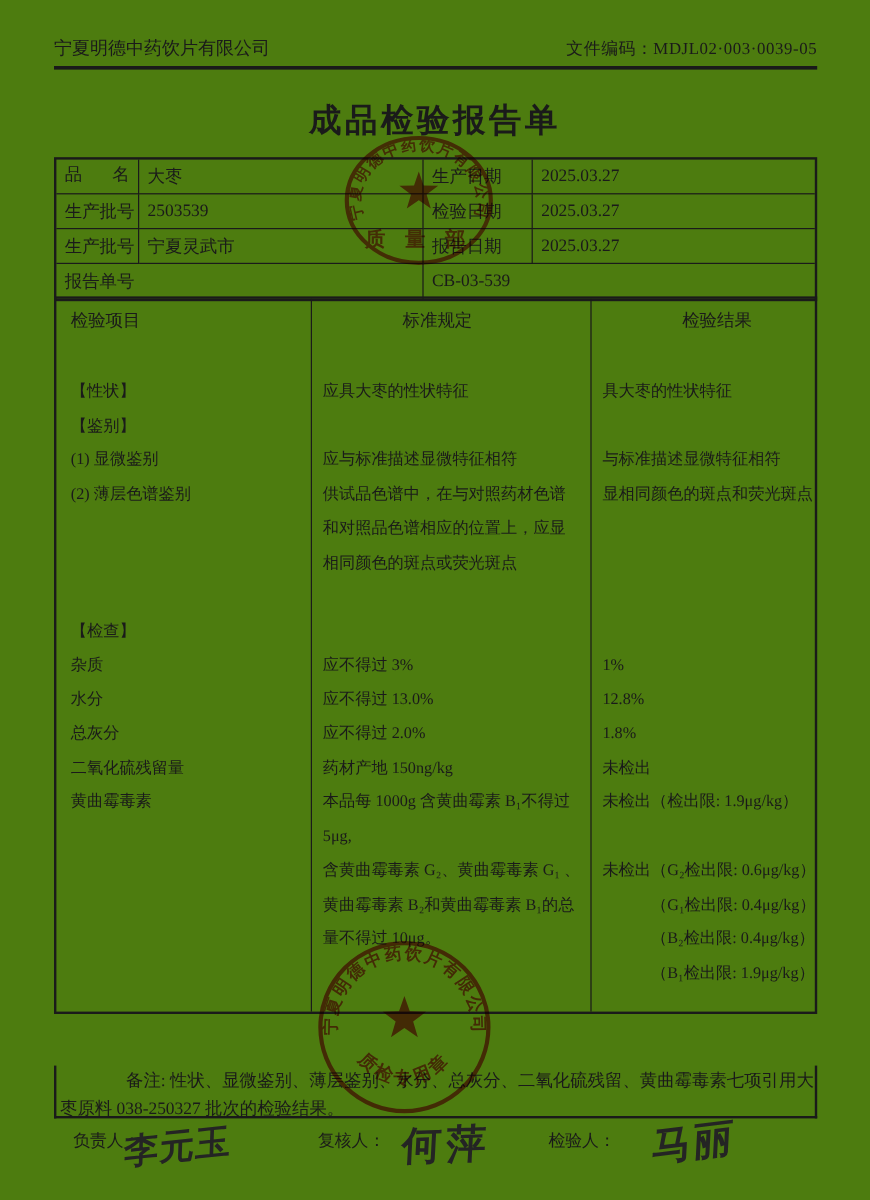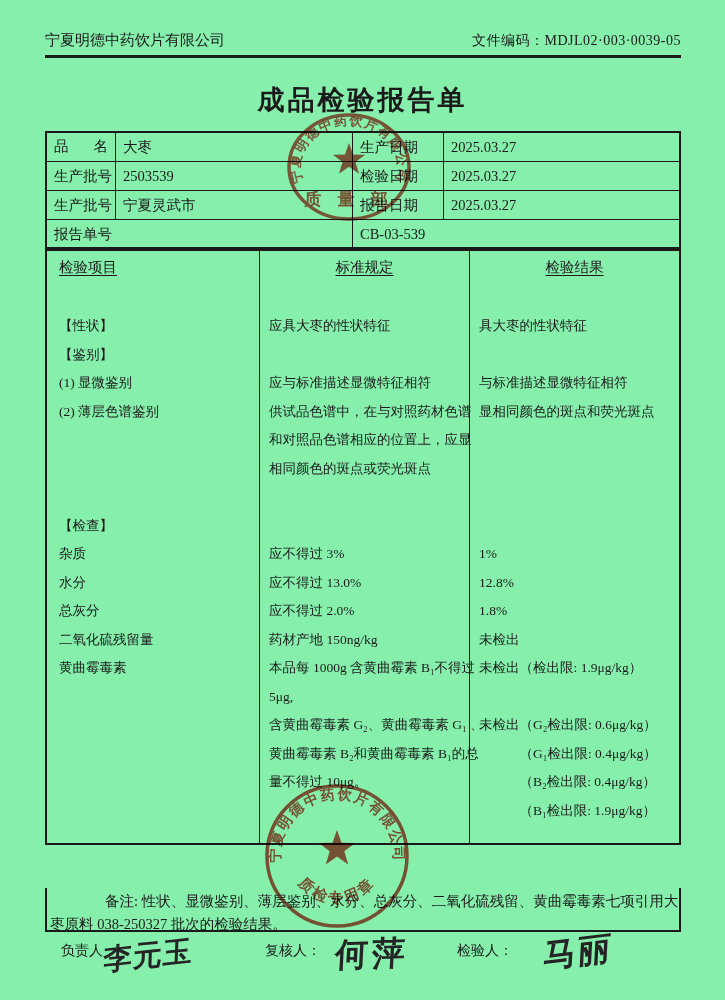--- a/index.html
+++ b/index.html
@@ -1,19 +1,19 @@
 <!DOCTYPE html>
 <html><head>
 <meta charset="utf-8">
 <style>
   * { margin:0; padding:0; box-sizing:border-box; }
   html,body { background:#e8e8e8; }
   .page {
     position:relative; width:725px; height:1000px; margin:0 auto;
-    background:#86efac; overflow:hidden;
+    background:#4d7c0f; overflow:hidden;
     font-family:"Liberation Serif","DejaVu Serif",serif;
     color:#1a1a1a;
   }
   .header { position:absolute; left:45px; top:31px; width:636px;
     display:flex; justify-content:space-between; align-items:baseline; font-size:15px; }
   .header .code { font-size:14px; letter-spacing:.5px; }
   .header-rule { position:absolute; left:45px; top:55px; width:636px; height:2.5px; background:#1a1a1a; }
   .title { position:absolute; left:0; top:82px; width:725px; text-align:center;
     font-size:27px; font-weight:bold; letter-spacing:3px; }
 
@@ -29,23 +29,23 @@
   .ic.justify { display:block; line-height:27px; text-align:justify; text-align-last:justify; }
   .ic.span12 { grid-column:1/3; }
   .ic.span34 { grid-column:3/5; }
 
   
   .insp-table { position:absolute; left:45px; top:247px; width:636px; height:598px;
     border:2px solid #1a1a1a; }
   .col { position:absolute; top:0; height:100%; }
   .col.c1 { left:0; width:212px; }
   .col.c2 { left:212px; width:210px; border-left:1px solid #1a1a1a; }
-  .col.c3 { left:422px; width:210px; border-left:1px solid #1a1a1a; }
+  .col.c3 { left:445px; width:210px; border-left:1px solid #1a1a1a; }
   .col-head { position:absolute; top:9px; left:0; right:0; font-size:14.5px;
-    text-decoration:underline; text-underline-offset:3px; }
+    text-underline-offset:3px; }
   .c1 .col-head { padding-left:12px; }
   .c2 .col-head, .c3 .col-head { text-align:center; }
   .lines { position:absolute; top:63px; left:0; right:0; }
   .c1 .lines { padding-left:12px; }
   .c2 .lines { padding-left:9px; }
   .c3 .lines { padding-left:9px; }
   .tline { height:28.5px; line-height:28.5px; font-size:13.5px; white-space:pre; overflow:visible; }
 
   
   .conclusion { position:absolute; left:45px; top:845px; width:636px; height:42px;

